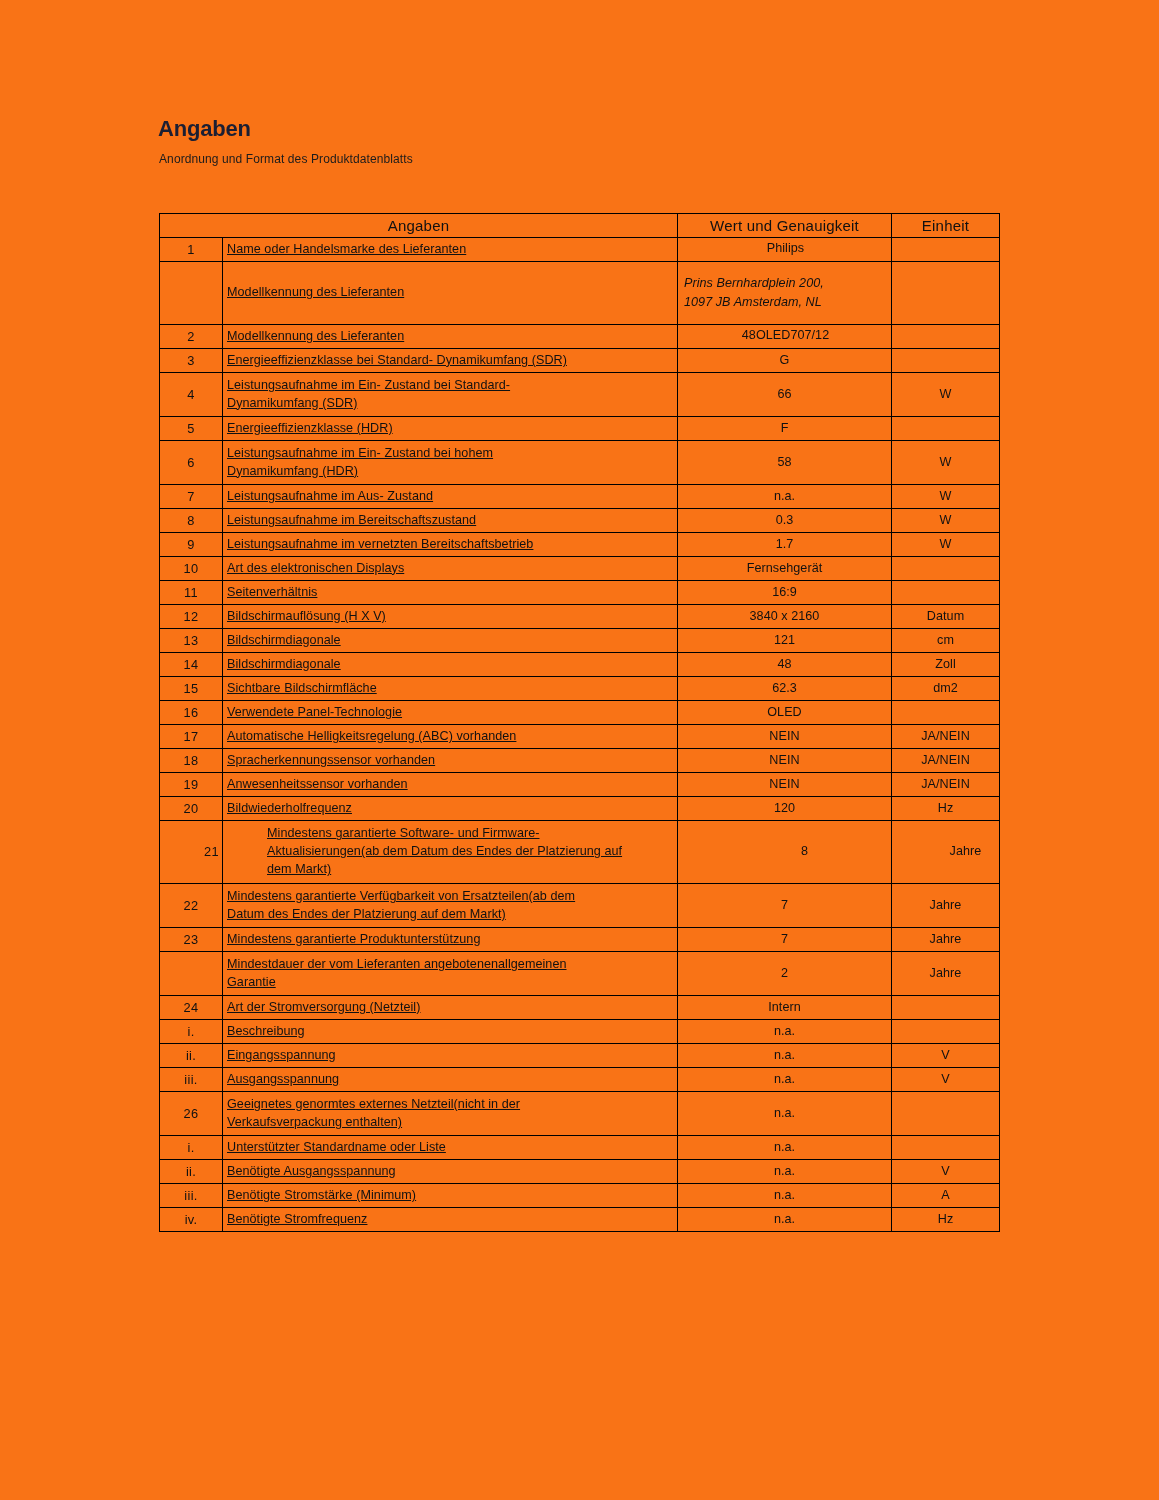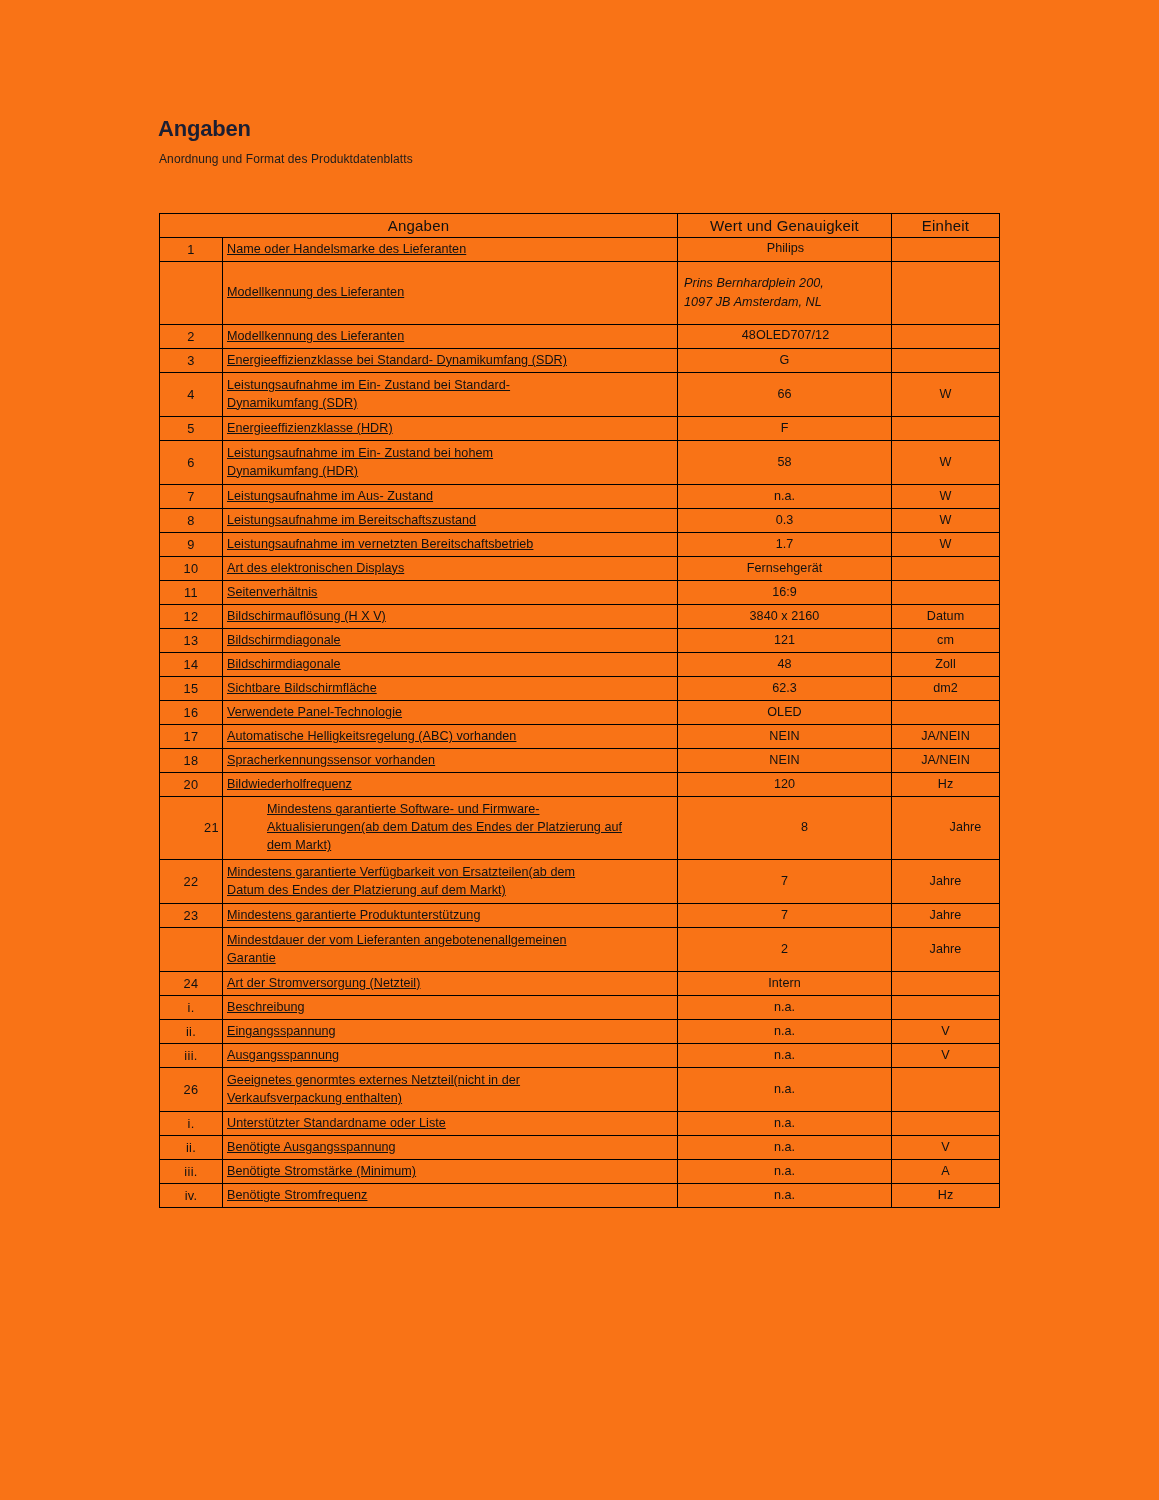--- a/index.html
+++ b/index.html
@@ -261,20 +261,26 @@
             <td class="val">NEIN</td>
             <td class="unit">JA/NEIN</td>
           </tr>
           <tr class="h1">
             <td class="num">18</td>
             <td class="desc">Spracherkennungssensor vorhanden</td>
             <td class="val">NEIN</td>
             <td class="unit">JA/NEIN</td>
           </tr>
           <tr class="h1">
+            <td class="num">19</td>
+            <td class="desc">Anwesenheitssensor vorhanden</td>
+            <td class="val">NEIN</td>
+            <td class="unit">JA/NEIN</td>
+          </tr>
+          <tr class="h1">
             <td class="num">20</td>
             <td class="desc">Bildwiederholfrequenz</td>
             <td class="val">120</td>
             <td class="unit">Hz</td>
           </tr>
           <tr class="h3">
             <td class="num">21</td>
             <td class="desc">Mindestens garantierte Software- und Firmware-<br>Aktualisierungen(ab dem Datum des Endes der Platzierung auf<br>dem Markt)</td>
             <td class="val">8</td>
             <td class="unit">Jahre</td>

